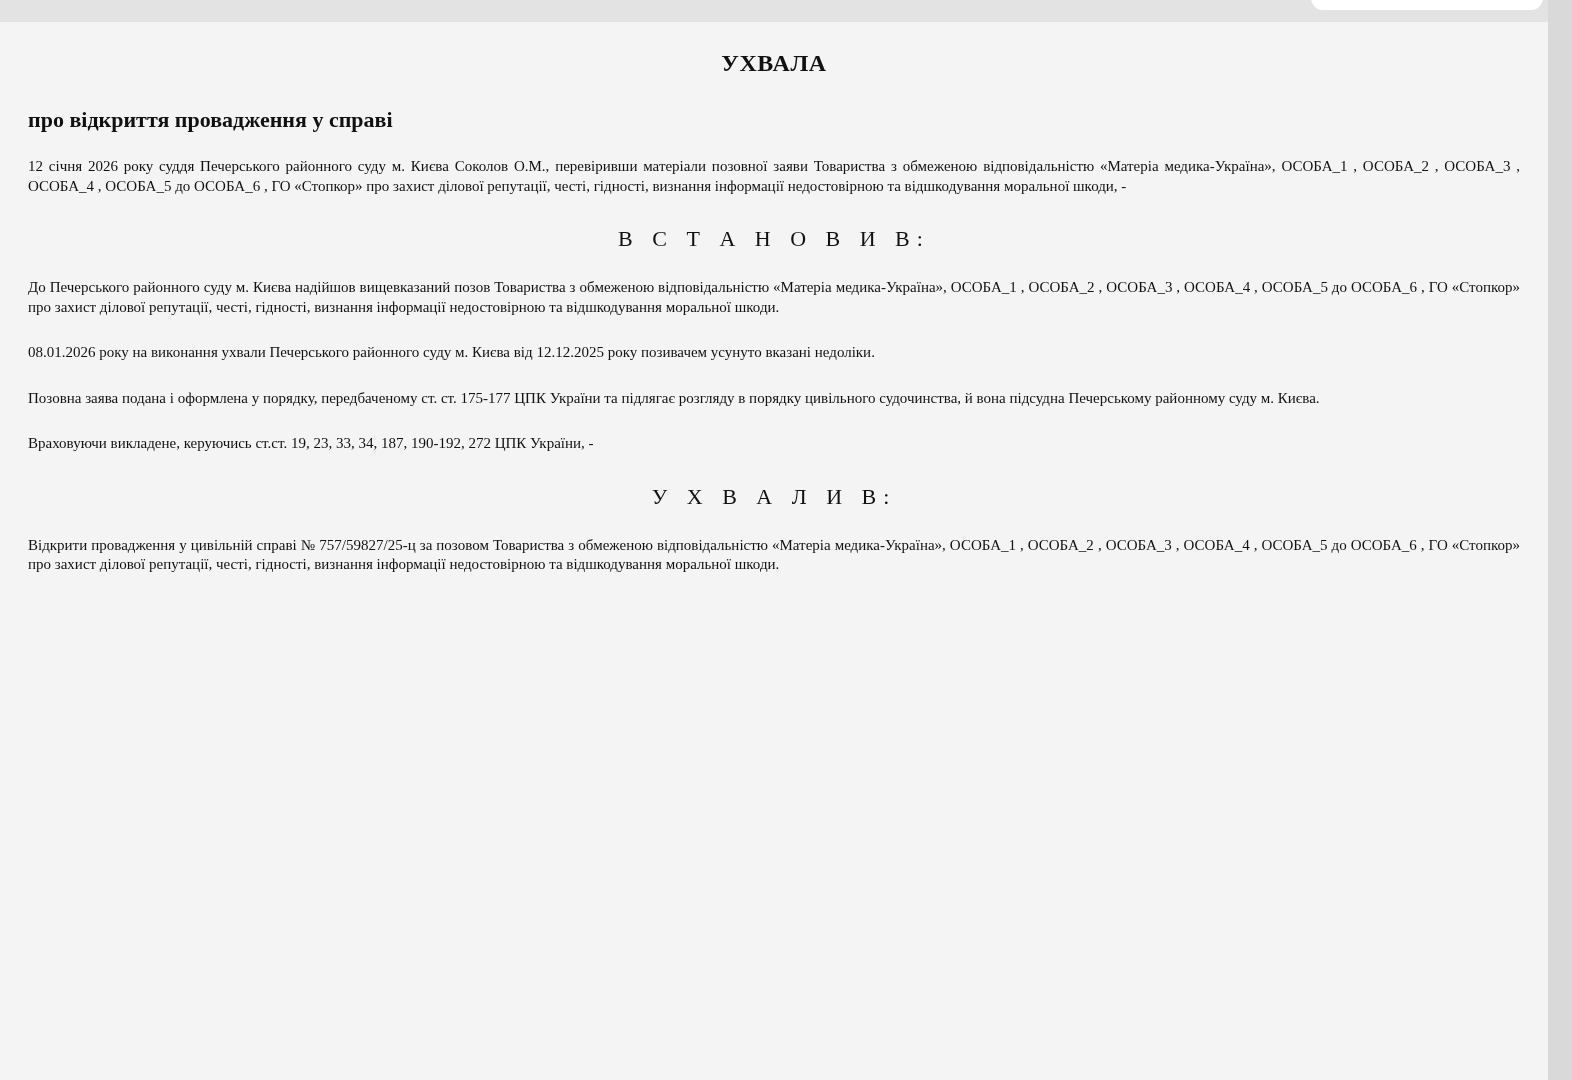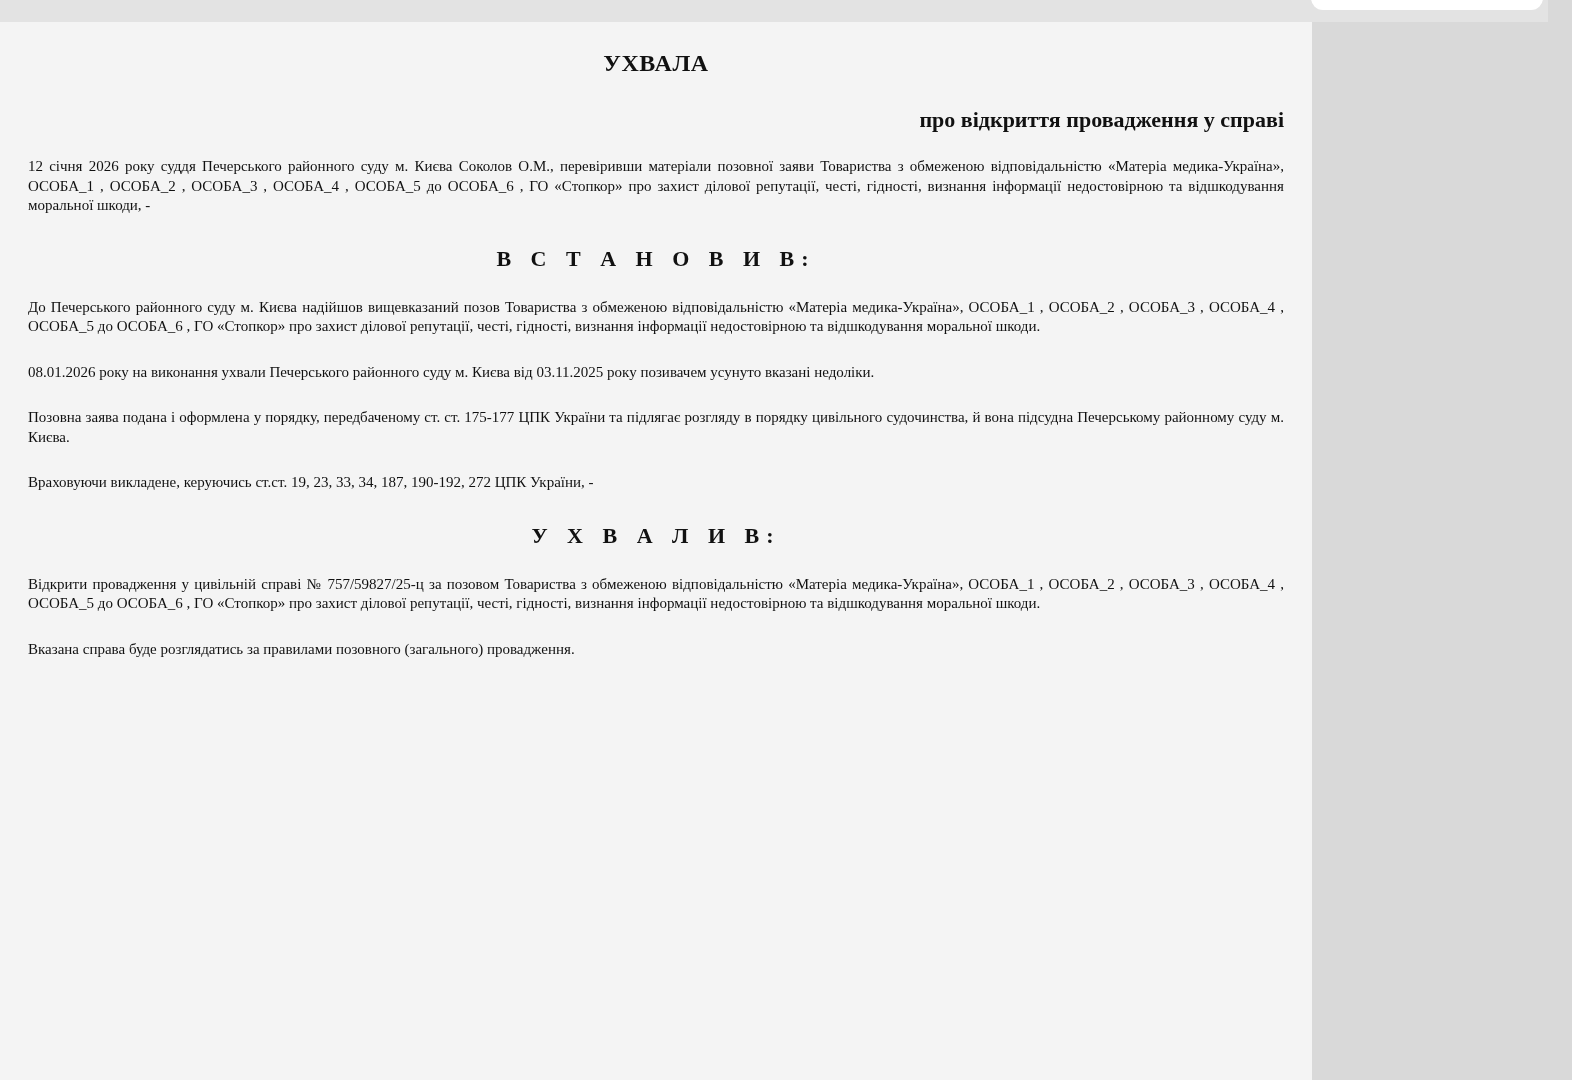--- a/index.html
+++ b/index.html
@@ -49,47 +49,47 @@
     width: 14px;
     height: 1080px;
     background: #d9d9d9;
   }
 
   
   .page {
     position: absolute;
     top: 22px;
     left: 0;
-    width: 1312px;
+    width: 1548px;
     height: 1058px;
     background: #f4f4f4;
     box-sizing: border-box;
     padding: 8px 28px 0 28px;
     overflow: hidden;
   }
 
   .doc-title {
     text-align: center;
     font-weight: bold;
     font-size: 24px;
     letter-spacing: 0.6px;
     margin: 20px 0 0 0;
     color: #111111;
   }
   .doc-subtitle {
-    text-align: right;
+    text-align: left;
     font-weight: bold;
     font-size: 22px;
     margin: 30px 0 0 0;
     color: #111111;
   }
 
   .section-heading {
     text-align: center;
-    font-weight: bold;
+    font-weight: normal;
     font-size: 22px;
     letter-spacing: 7px;
     margin: 30px 0 0 0;
     color: #111111;
   }
 
   p.body-text {
     text-align: justify;
     text-justify: inter-word;
     font-size: 15px;
@@ -119,27 +119,26 @@
 
   <h2 class="doc-subtitle">про відкриття провадження у справі</h2>
 
   <p class="body-text">12 січня 2026 року суддя Печерського районного суду м. Києва Соколов О.М., перевіривши матеріали позовної заяви Товариства з обмеженою відповідальністю «Матеріа медика-Україна», ОСОБА_1 , ОСОБА_2 , ОСОБА_3 , ОСОБА_4 , ОСОБА_5 до ОСОБА_6 , ГО «Стопкор» про захист ділової репутації, честі, гідності, визнання інформації недостовірною та відшкодування моральної шкоди, -</p>
 
   <h3 class="section-heading">В С Т А Н О В И В:</h3>
 
   <p class="body-text">До Печерського районного суду м. Києва надійшов вищевказаний позов Товариства з обмеженою відповідальністю «Матеріа медика-Україна», ОСОБА_1 , ОСОБА_2 , ОСОБА_3 , ОСОБА_4 , ОСОБА_5 до ОСОБА_6 , ГО «Стопкор» про захист ділової репутації, честі, гідності, визнання інформації недостовірною та відшкодування моральної шкоди.</p>
 
 
-  <p class="body-text">08.01.2026 року на виконання ухвали Печерського районного суду м. Києва від 03.11.2025 року позивачем усунуто вказані недоліки.</p>
+  <p class="body-text">08.01.2026 року на виконання ухвали Печерського районного суду м. Києва від 12.12.2025 року позивачем усунуто вказані недоліки.</p>
 
   <p class="body-text">Позовна заява подана і оформлена у порядку, передбаченому ст. ст. 175-177 ЦПК України та підлягає розгляду в порядку цивільного судочинства, й вона підсудна Печерському районному суду м. Києва.</p>
 
 
   <p class="body-text">Враховуючи викладене, керуючись ст.ст. 19, 23, 33, 34, 187, 190-192, 272 ЦПК України, -</p>
 
   <h3 class="section-heading">У Х В А Л И В:</h3>
 
   <p class="body-text">Відкрити провадження у цивільній справі № 757/59827/25-ц за позовом Товариства з обмеженою відповідальністю «Матеріа медика-Україна», ОСОБА_1 , ОСОБА_2 , ОСОБА_3 , ОСОБА_4 , ОСОБА_5 до ОСОБА_6 , ГО «Стопкор» про захист ділової репутації, честі, гідності, визнання інформації недостовірною та відшкодування моральної шкоди.</p>
 
-  <p class="body-text">Вказана справа буде розглядатись за правилами позовного (загального) провадження.</p>
 
 
 </div>
 
 </body></html>

